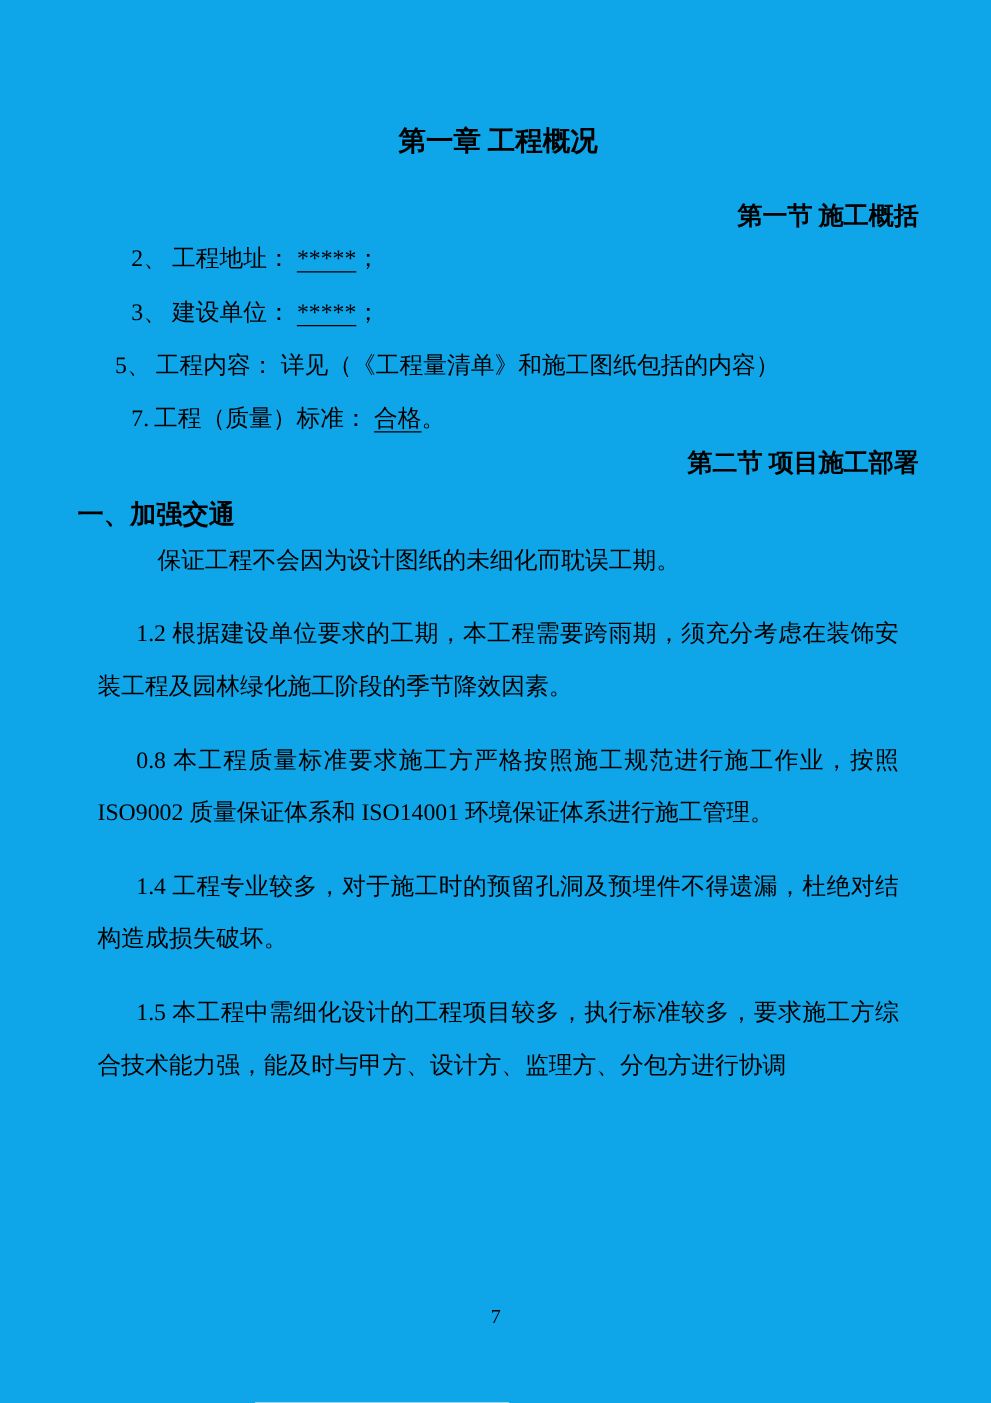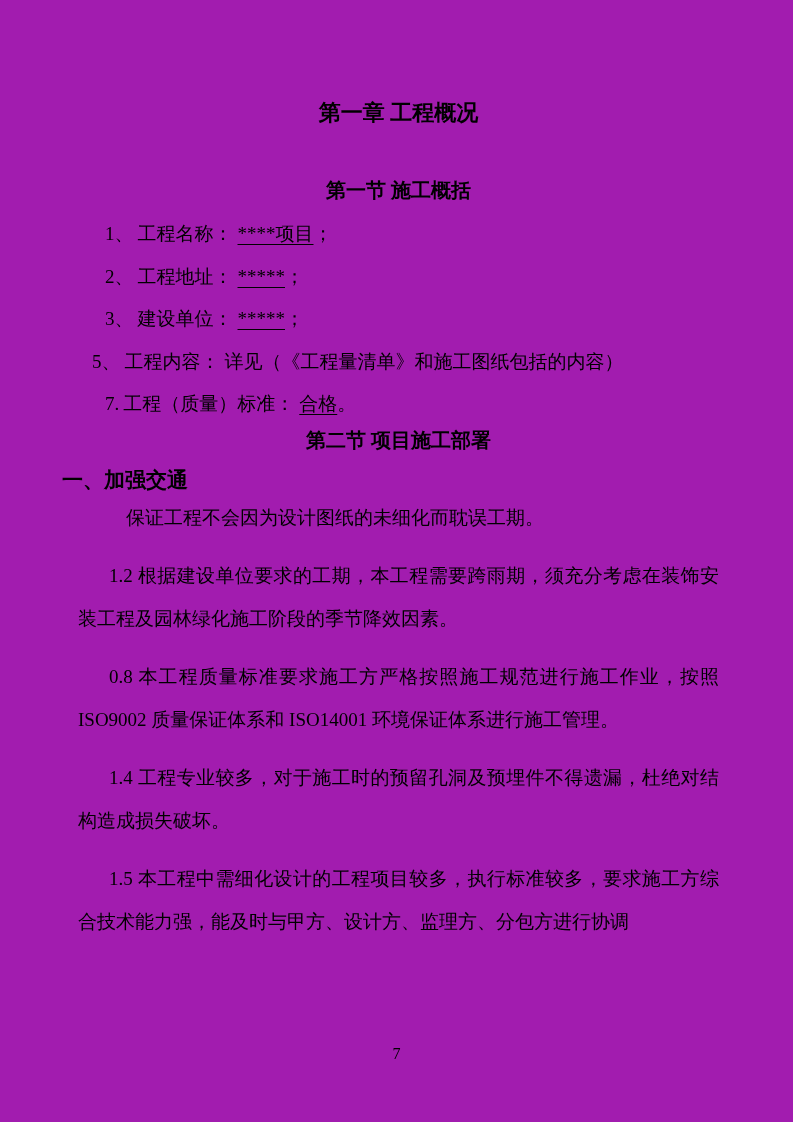--- a/index.html
+++ b/index.html
@@ -1,40 +1,40 @@
 <!DOCTYPE html>
 <html><head>
 <meta charset="utf-8">
 <style>
   html, body { margin: 0; padding: 0; background: #ffffff; }
   .page {
     position: relative;
     width: 793px;
     height: 1122px;
     margin: 0 auto;
-    background: #a21caf;
+    background: #0ea5e9;
     color: #000000;
     font-family: "Liberation Serif", "DejaVu Serif", serif;
     overflow: hidden;
   }
   .content { padding: 98px 58px 0 62px; }
 
   .chapter-title {
     margin: 0 0 0 0;
     font-size: 22px;
     line-height: 30px;
     font-weight: bold;
     text-align: center;
   }
   .section-title {
-    margin: 48px 0 0 0;
+    margin: 31px 0 0 0;
     font-size: 20px;
     line-height: 28px;
     font-weight: bold;
-    text-align: center;
+    text-align: right;
   }
   .section-title.second { margin-top: 0; }
 
   .item {
     margin: 0;
     padding-left: 43px;
     font-size: 19px;
     line-height: 42.5px;
     white-space: nowrap;
   }
@@ -78,21 +78,20 @@
 </head>
 <body>
 
 <div class="page">
   <div class="content">
 
     <h1 class="chapter-title">第一章 工程概况</h1>
 
     <h2 class="section-title">第一节 施工概括</h2>
 
-    <p class="item first"><span class="num">1、</span><span class="lbl">工程名称：</span><span class="val u">****项目</span><span class="sfx">；</span></p>
 
     <p class="item"><span class="num">2、</span><span class="lbl">工程地址：</span><span class="val u">*****</span><span class="sfx">；</span></p>
 
     <p class="item"><span class="num">3、</span><span class="lbl">建设单位：</span><span class="val u">*****</span><span class="sfx">；</span></p>
 
     <p class="item less-indent"><span class="num">5、</span><span class="lbl">工程内容：</span><span class="val">详见（《工程量清单》和施工图纸包括的内容）</span><span class="sfx"></span></p>
 
 
     <p class="item"><span class="num">7.</span><span class="lbl">工程（质量）标准：</span><span class="val u">合格</span><span class="sfx">。</span></p>
 

